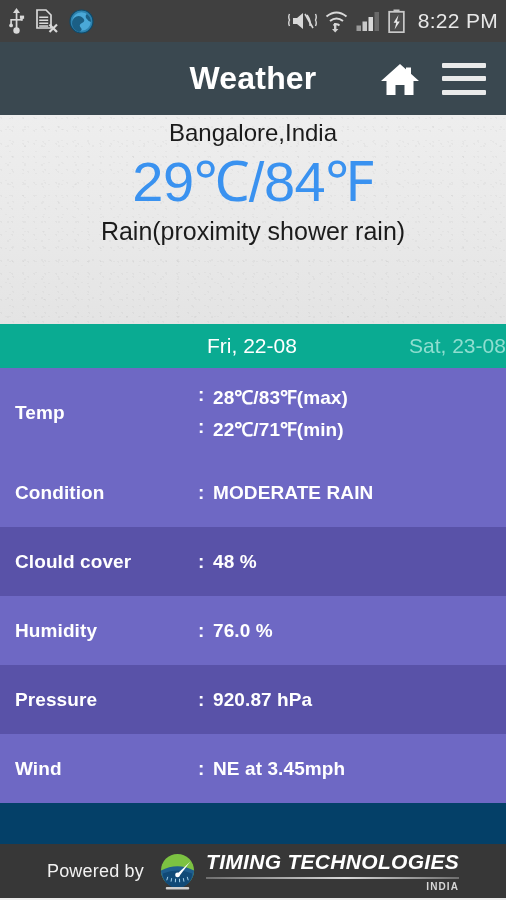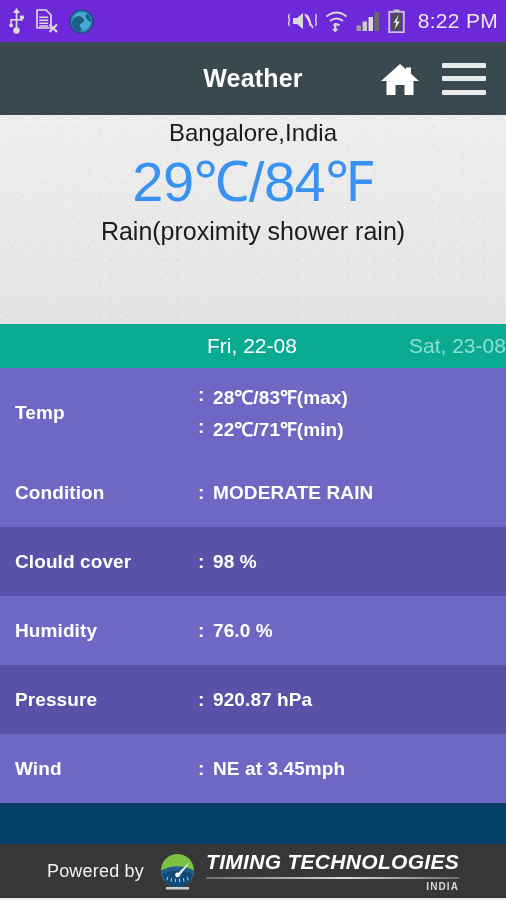--- a/index.html
+++ b/index.html
@@ -6,39 +6,39 @@
   html, body {
     width:506px; height:900px;
     background:#000;
     font-family:"Liberation Sans", sans-serif;
     overflow:hidden;
   }
   #app { position:relative; width:506px; height:900px; background:#ececec; }
 
   
   .statusbar {
-    position:relative; height:42px; background:#6d28d9;
+    position:relative; height:42px; background:#404040;
     display:flex; align-items:center; padding:0 8px;
   }
   .sb-left { display:flex; align-items:center; gap:11px; }
   .sb-right { margin-left:auto; display:flex; align-items:center; gap:7px; }
   .sb-clock {
     color:#e8e8e8; font-size:21px; letter-spacing:.3px;
     margin-left:6px; font-family:"Liberation Sans", sans-serif;
   }
   .sb-icon { display:block; }
 
   
   .appbar {
     height:73px; background:#3a4850;
     display:flex; align-items:center; position:relative;
   }
   .appbar-title {
     position:absolute; left:0; right:0; text-align:center;
-    color:#ffffff; font-size:25px; font-weight:bold; letter-spacing:.2px;
+    color:#ffffff; font-size:32px; font-weight:bold; letter-spacing:.2px;
   }
   .appbar-actions {
     margin-left:auto; display:flex; align-items:center; gap:22px;
     padding-right:20px; position:relative; z-index:2;
   }
   .home-icon { width:40px; height:34px; display:block; }
   .menu-icon { width:44px; height:32px; display:flex; flex-direction:column; justify-content:space-between; }
   .menu-icon span { display:block; height:5px; background:#e9eaea; border-radius:1px; }
 
   
@@ -250,21 +250,21 @@
           <span>MODERATE RAIN</span>
         </div>
       </div>
     </div>
 
     <div class="row dark">
       <div class="row-label">Clould cover</div>
       <div class="row-values">
         <div class="row-value">
           <span class="row-colon">:</span>
-          <span>98 %</span>
+          <span>48 %</span>
         </div>
       </div>
     </div>
 
     <div class="row light">
       <div class="row-label">Humidity</div>
       <div class="row-values">
         <div class="row-value">
           <span class="row-colon">:</span>
           <span>76.0 %</span>

